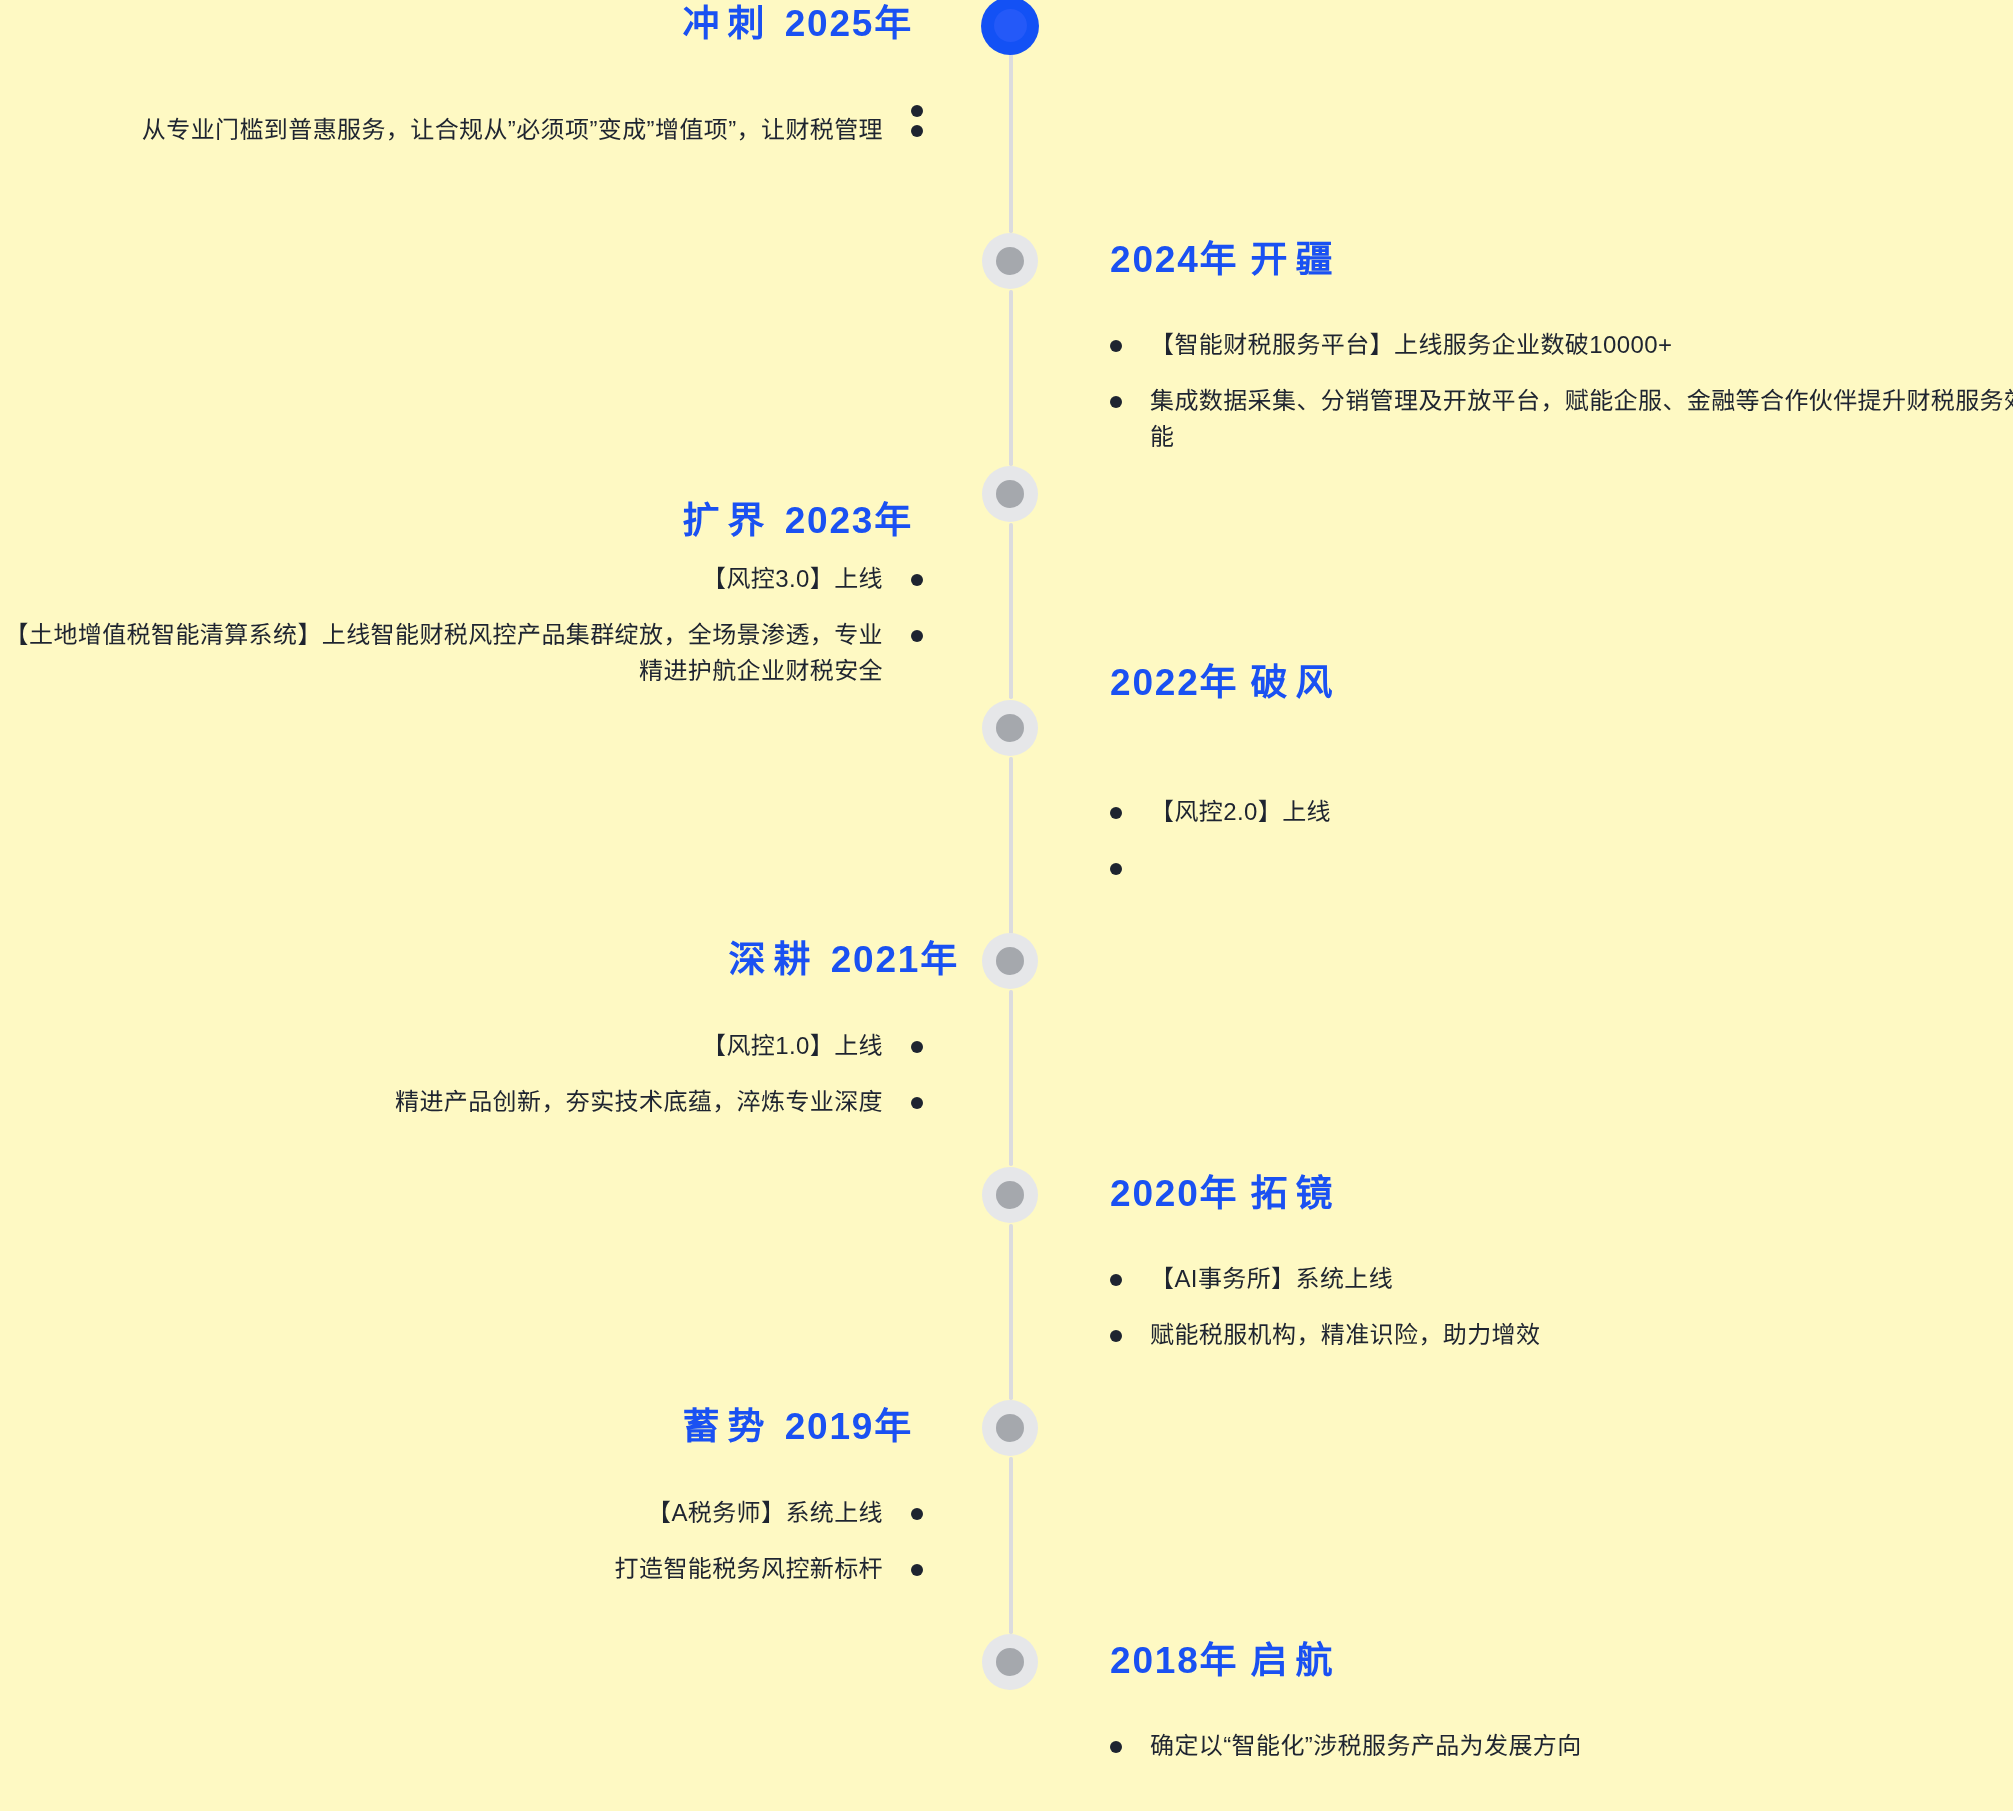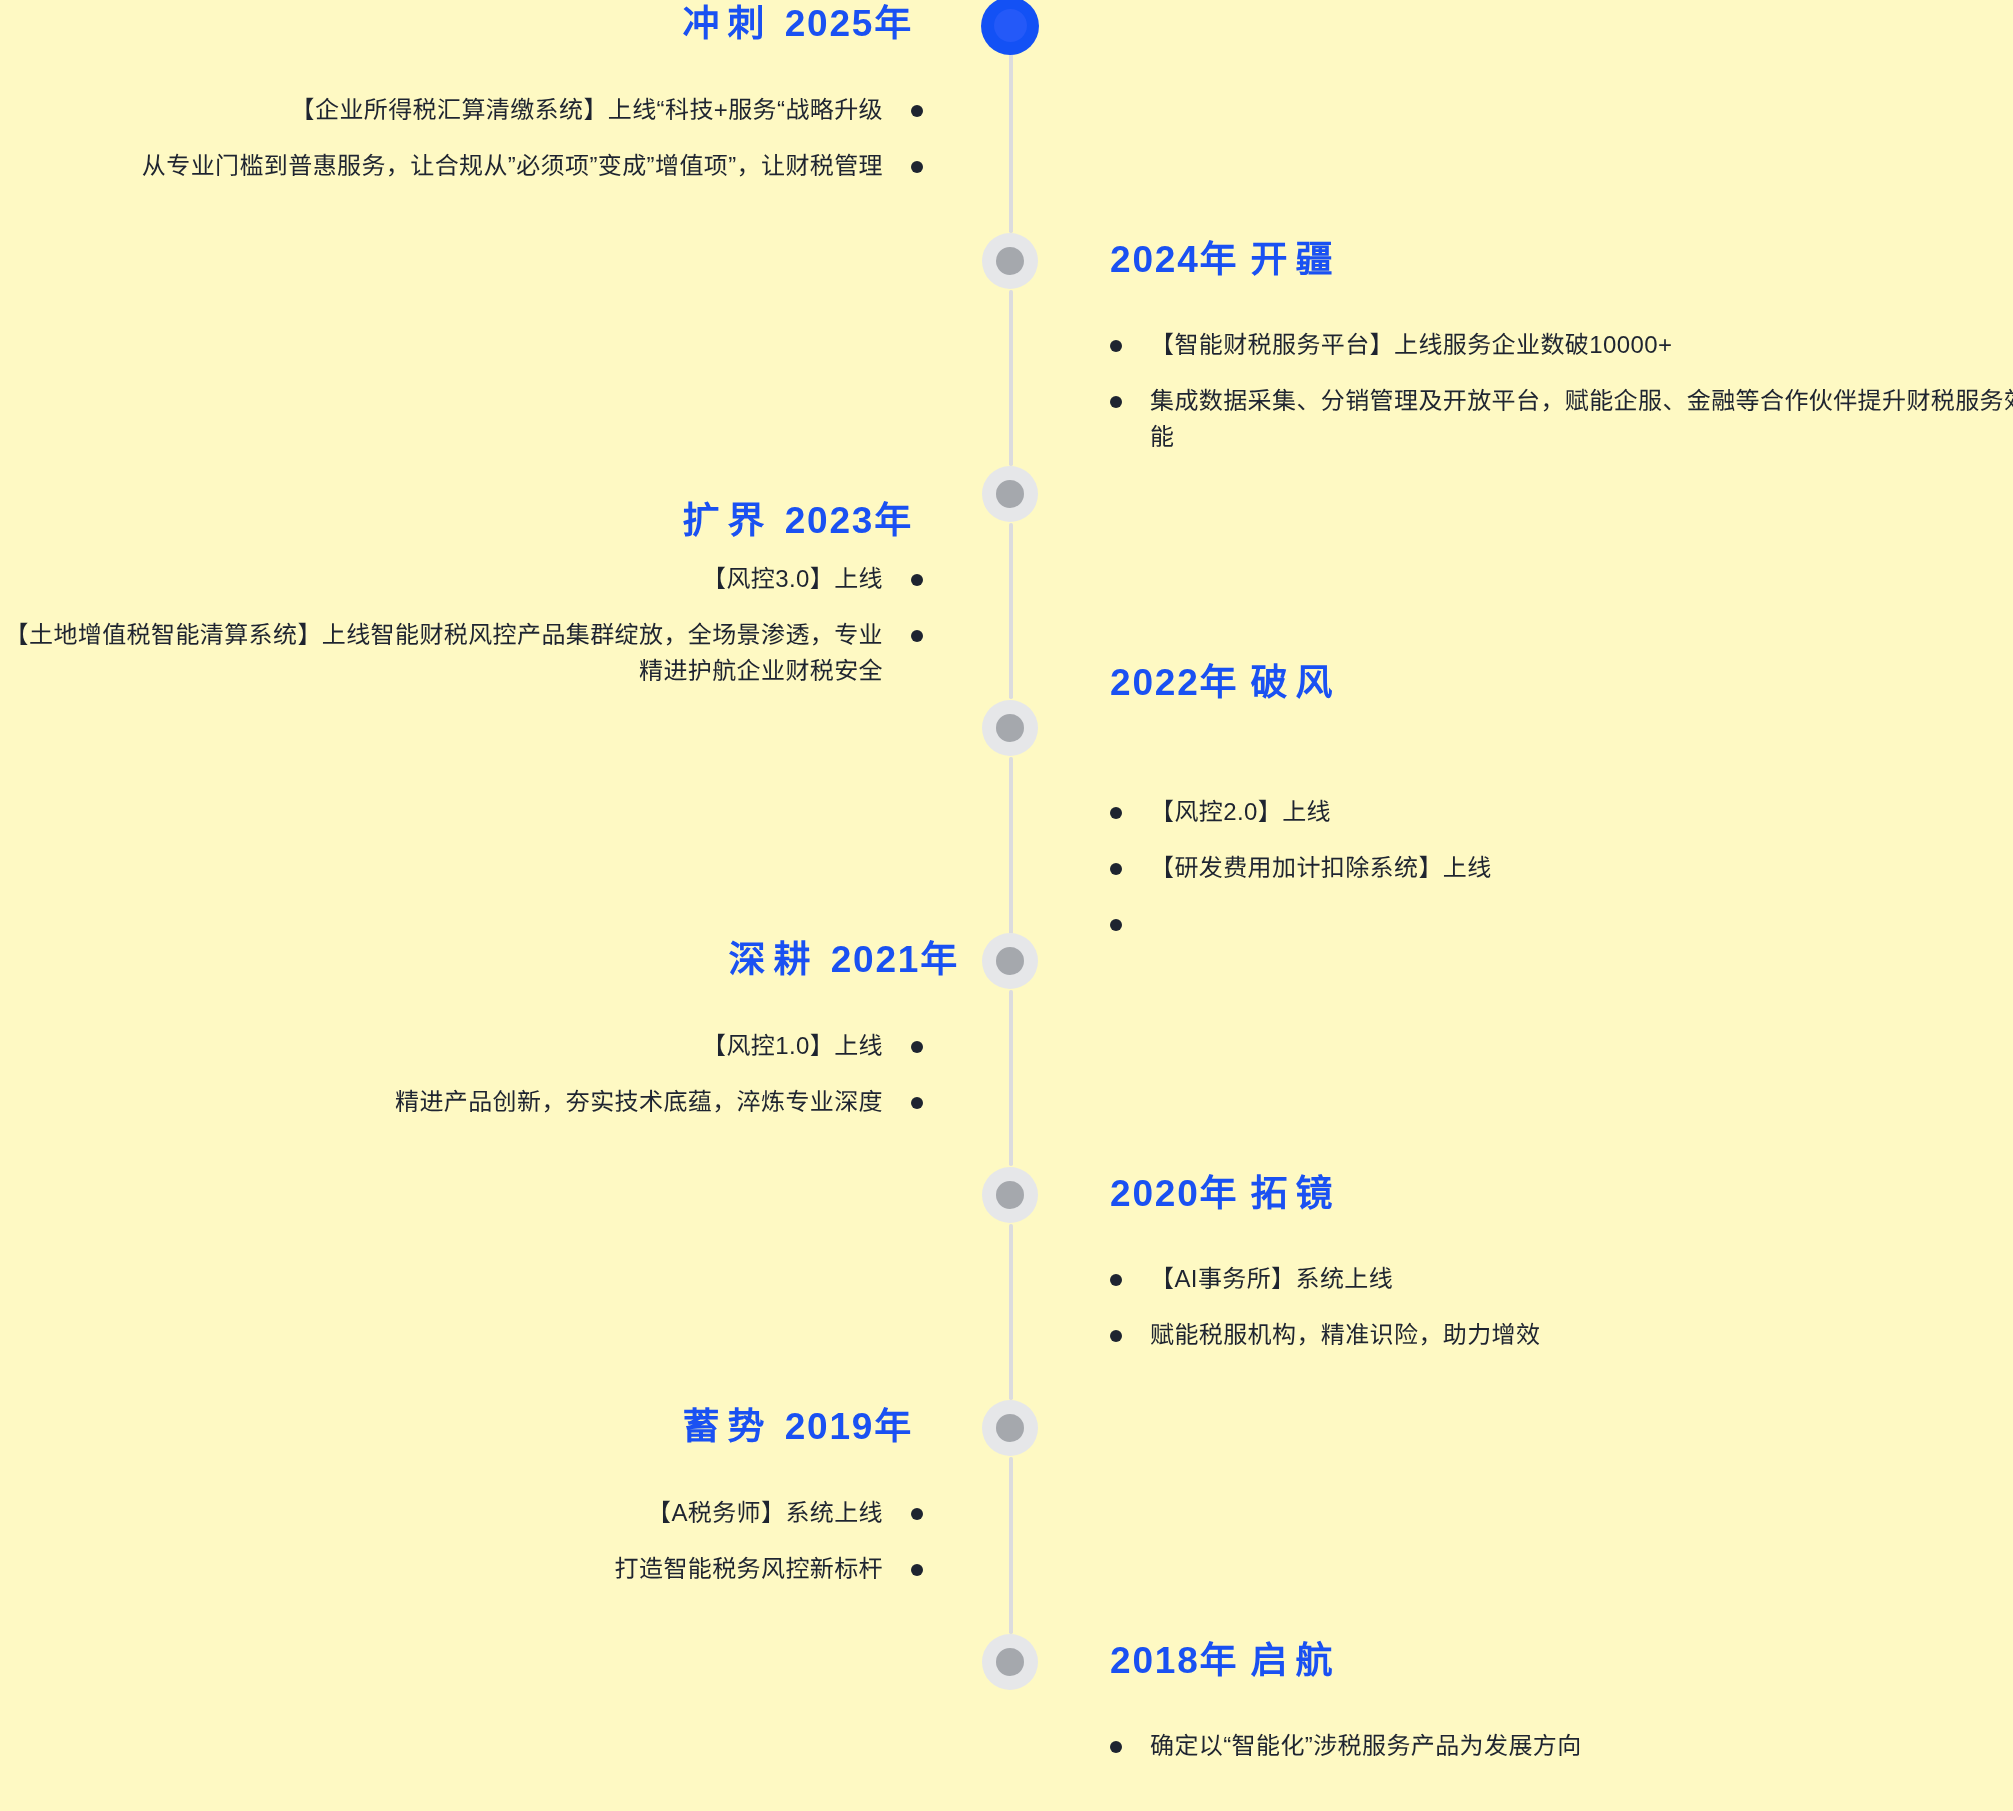--- a/index.html
+++ b/index.html
@@ -177,21 +177,20 @@
     <span class="inner-dot"></span>
   </div>
 
   <h2 class="year-title left-side" style="right:1101px; top:5.3px;">
     <span class="cn">冲刺</span>
     <span>2025年</span>
   </h2>
   <ul class="events left-side" style="right:1091px; top:92px; width:930px;">
     <li>
       <span class="bullet"></span>
-      <span>【企业所得税汇算清缴系统】上线“科技+服务“战略升级</span>
     </li>
     <li>
       <span class="bullet"></span>
       <span class="nowrap">从专业门槛到普惠服务，让合规从”必须项”变成”增值项”，让财税管理</span>
     </li>
   </ul>
 
   <h2 class="year-title right-side" style="left:1110px; top:241px;">
     <span>2024年</span>
     <span class="cn">开疆</span>
@@ -226,24 +225,20 @@
     <span>2022年</span>
     <span class="cn">破风</span>
   </h2>
   <ul class="events right-side" style="left:1110px; top:794px; width:904px;">
     <li>
       <span class="bullet"></span>
       <span>【风控2.0】上线</span>
     </li>
     <li>
       <span class="bullet"></span>
-      <span>【研发费用加计扣除系统】上线</span>
-    </li>
-    <li>
-      <span class="bullet"></span>
     </li>
   </ul>
 
   <h2 class="year-title left-side" style="right:1055px; top:941px;">
     <span class="cn">深耕</span>
     <span>2021年</span>
   </h2>
   <ul class="events left-side" style="right:1091px; top:1028px; width:930px;">
     <li>
       <span class="bullet"></span>

